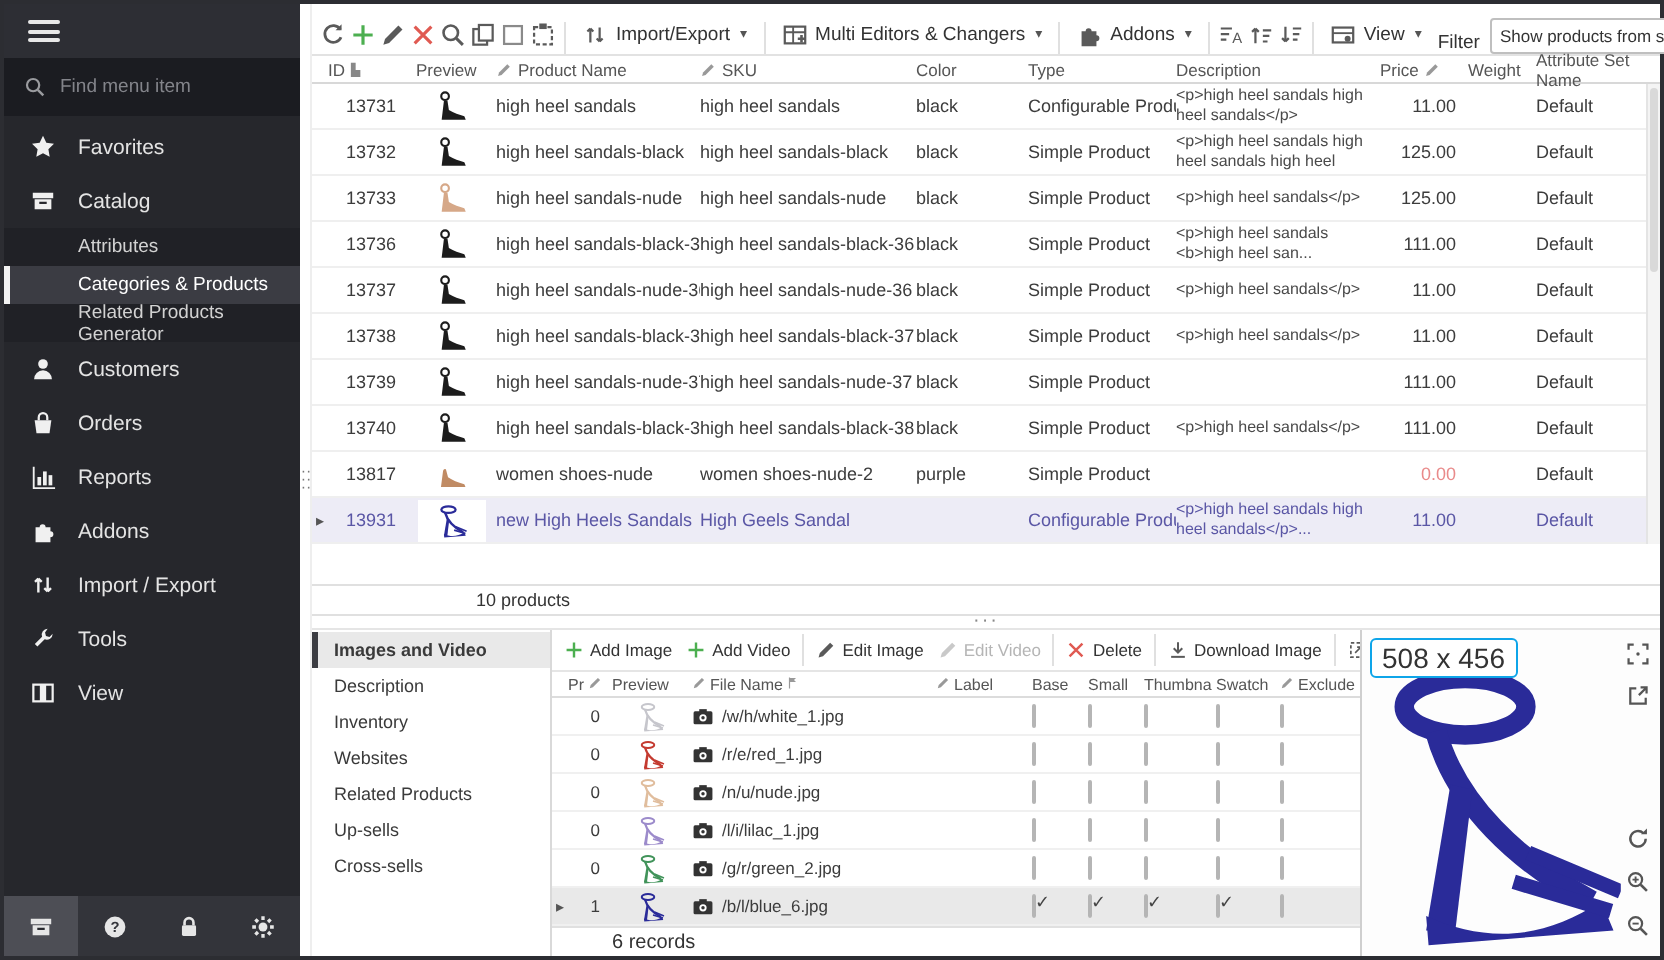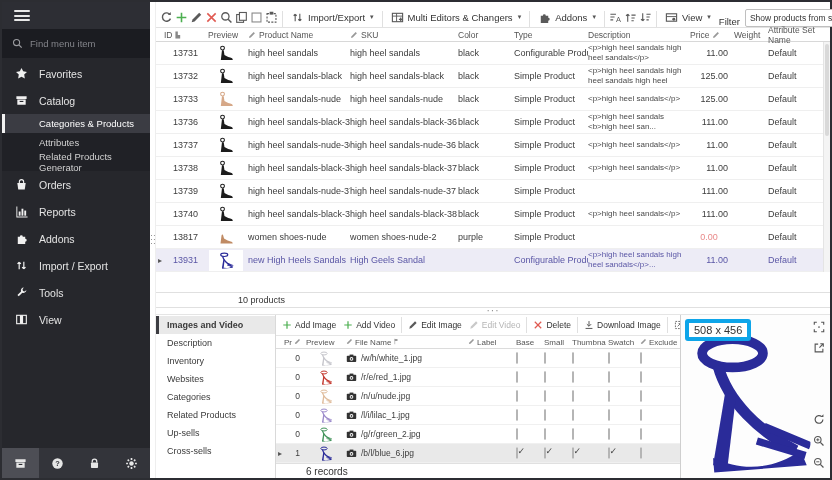--- a/index.html
+++ b/index.html
@@ -42,21 +42,21 @@
 
   
   .pgrid-cols{display:grid;grid-template-columns:8px 44px 40px 102px 108px 56px 74px 102px 44px 34px 1fr;align-items:center;}
   #phead{height:14px;border-bottom:1px solid #d8d8d8;font-size:8.5px;color:#555;flex:none;padding-right:7px;}
   #phead .hcell{display:flex;align-items:center;gap:3px;overflow:hidden;}
   #prows{flex:none;position:relative;padding-right:7px;}
   .prow{height:23px;border-bottom:1px solid #efefef;font-size:9px;color:#3c3c3c;cursor:pointer;}
   .prow .cell{overflow:hidden;white-space:nowrap;padding-right:4px;}
   .prow .c-id{text-align:right;padding-right:10px;}
   .prow .c-price{text-align:right;padding-right:6px;}
-  .prow .c-price.zero{color:#e98a8a;text-align:center;}
+  .prow .c-price.zero{color:#e98a8a;}
   .prow .c-desc{font-size:8px;line-height:1.2;white-space:normal;max-height:20px;color:#4a4a4a;}
   .prow.sel{background:#edecf6;color:#5a56a5;}
   .prow.sel .c-desc{color:#5a56a5;}
   .prow .mark{font-size:8px;color:#555;text-align:center;}
   .prow.sel .mark::after{content:"▸";}
   .shoe{width:17px;height:17px;display:block;margin:0 auto;}
   .chip{background:#fff;width:34px;height:21px;display:flex;align-items:center;justify-content:center;margin:0 auto;}
   #vscroll{position:absolute;right:0;top:0;bottom:0;width:7px;background:#f4f4f4;border-left:1px solid #e4e4e4;}
   #vscroll i{position:absolute;left:1px;right:1px;top:2px;height:92px;background:#d9d9d9;border-radius:2px;}
 
@@ -85,21 +85,21 @@
   .irow .mark{font-size:8px;color:#555;text-align:center;}
   .irow.sel .mark::after{content:"▸";}
   .fcell{display:flex;align-items:center;gap:4px;overflow:hidden;white-space:nowrap;}
   .ishoe{width:14px;height:15px;display:block;margin:0 auto;}
   .cb{width:10px;height:10px;border:1px solid #b5b5b5;background:#fff;margin:0 auto;position:relative;border-radius:1px;}
   .cb.on::after{content:"✓";position:absolute;left:0.5px;top:-2.5px;font-size:9px;color:#444;}
   #istatus{margin-top:auto;height:16px;border-top:1px solid #e0e0e0;display:flex;align-items:center;padding-left:30px;font-size:10px;color:#333;flex:none;}
 
   
   #ppanel{width:150px;border-left:1px solid #cfcfcf;flex:none;position:relative;background:#fdfdfd;}
-  #pdim{position:absolute;top:4px;left:4px;border:4px solid #0ea5e9;border-radius:3px;padding:1px 5px;font-size:11px;color:#333;background:#fff;z-index:2;}
+  #pdim{position:absolute;top:4px;left:4px;border:1px solid #0ea5e9;border-radius:3px;padding:1px 5px;font-size:14px;color:#333;background:#fff;z-index:2;}
   .pbtn{position:absolute;right:4px;width:14px;height:14px;color:#555;cursor:pointer;display:flex;align-items:center;justify-content:center;}
   .pbtn .ic{width:12px;height:12px;}
   #bigshoe{position:absolute;left:8px;top:14px;width:126px;height:146px;color:#2a2b99;}
 
   .ic{display:inline-block;flex:none;}
 </style>
 </head>
 <body>
 
 <svg width="0" height="0" style="position:absolute">
@@ -288,28 +288,34 @@
             <use href="#s-star"></use>
           </svg>
           <span>Favorites</span>
         </div>
         <div class="side-item">
           <svg class="ic" style="">
             <use href="#s-archive"></use>
           </svg>
           <span>Catalog</span>
         </div>
+        <div class="side-child">
+          <span>Attributes</span>
+        </div>
         <div class="side-child sel">
           <span>Categories &amp; Products</span>
         </div>
         <div class="side-child">
-          <span>Attributes</span>
-        </div>
-        <div class="side-child">
           <span>Related Products Generator</span>
+        </div>
+        <div class="side-item">
+          <svg class="ic" style="">
+            <use href="#s-user"></use>
+          </svg>
+          <span>Customers</span>
         </div>
         <div class="side-item">
           <svg class="ic" style="">
             <use href="#s-basket"></use>
           </svg>
           <span>Orders</span>
         </div>
         <div class="side-item">
           <svg class="ic" style="">
             <use href="#s-chart"></use>
@@ -697,23 +703,20 @@
           <div class="btab">
             <span>Description</span>
           </div>
           <div class="btab">
             <span>Inventory</span>
           </div>
           <div class="btab">
             <span>Websites</span>
           </div>
           <div class="btab">
-            <span>Categories</span>
-          </div>
-          <div class="btab">
             <span>Related Products</span>
           </div>
           <div class="btab">
             <span>Up-sells</span>
           </div>
           <div class="btab">
             <span>Cross-sells</span>
           </div>
         </div>
       <div id="bmain">

